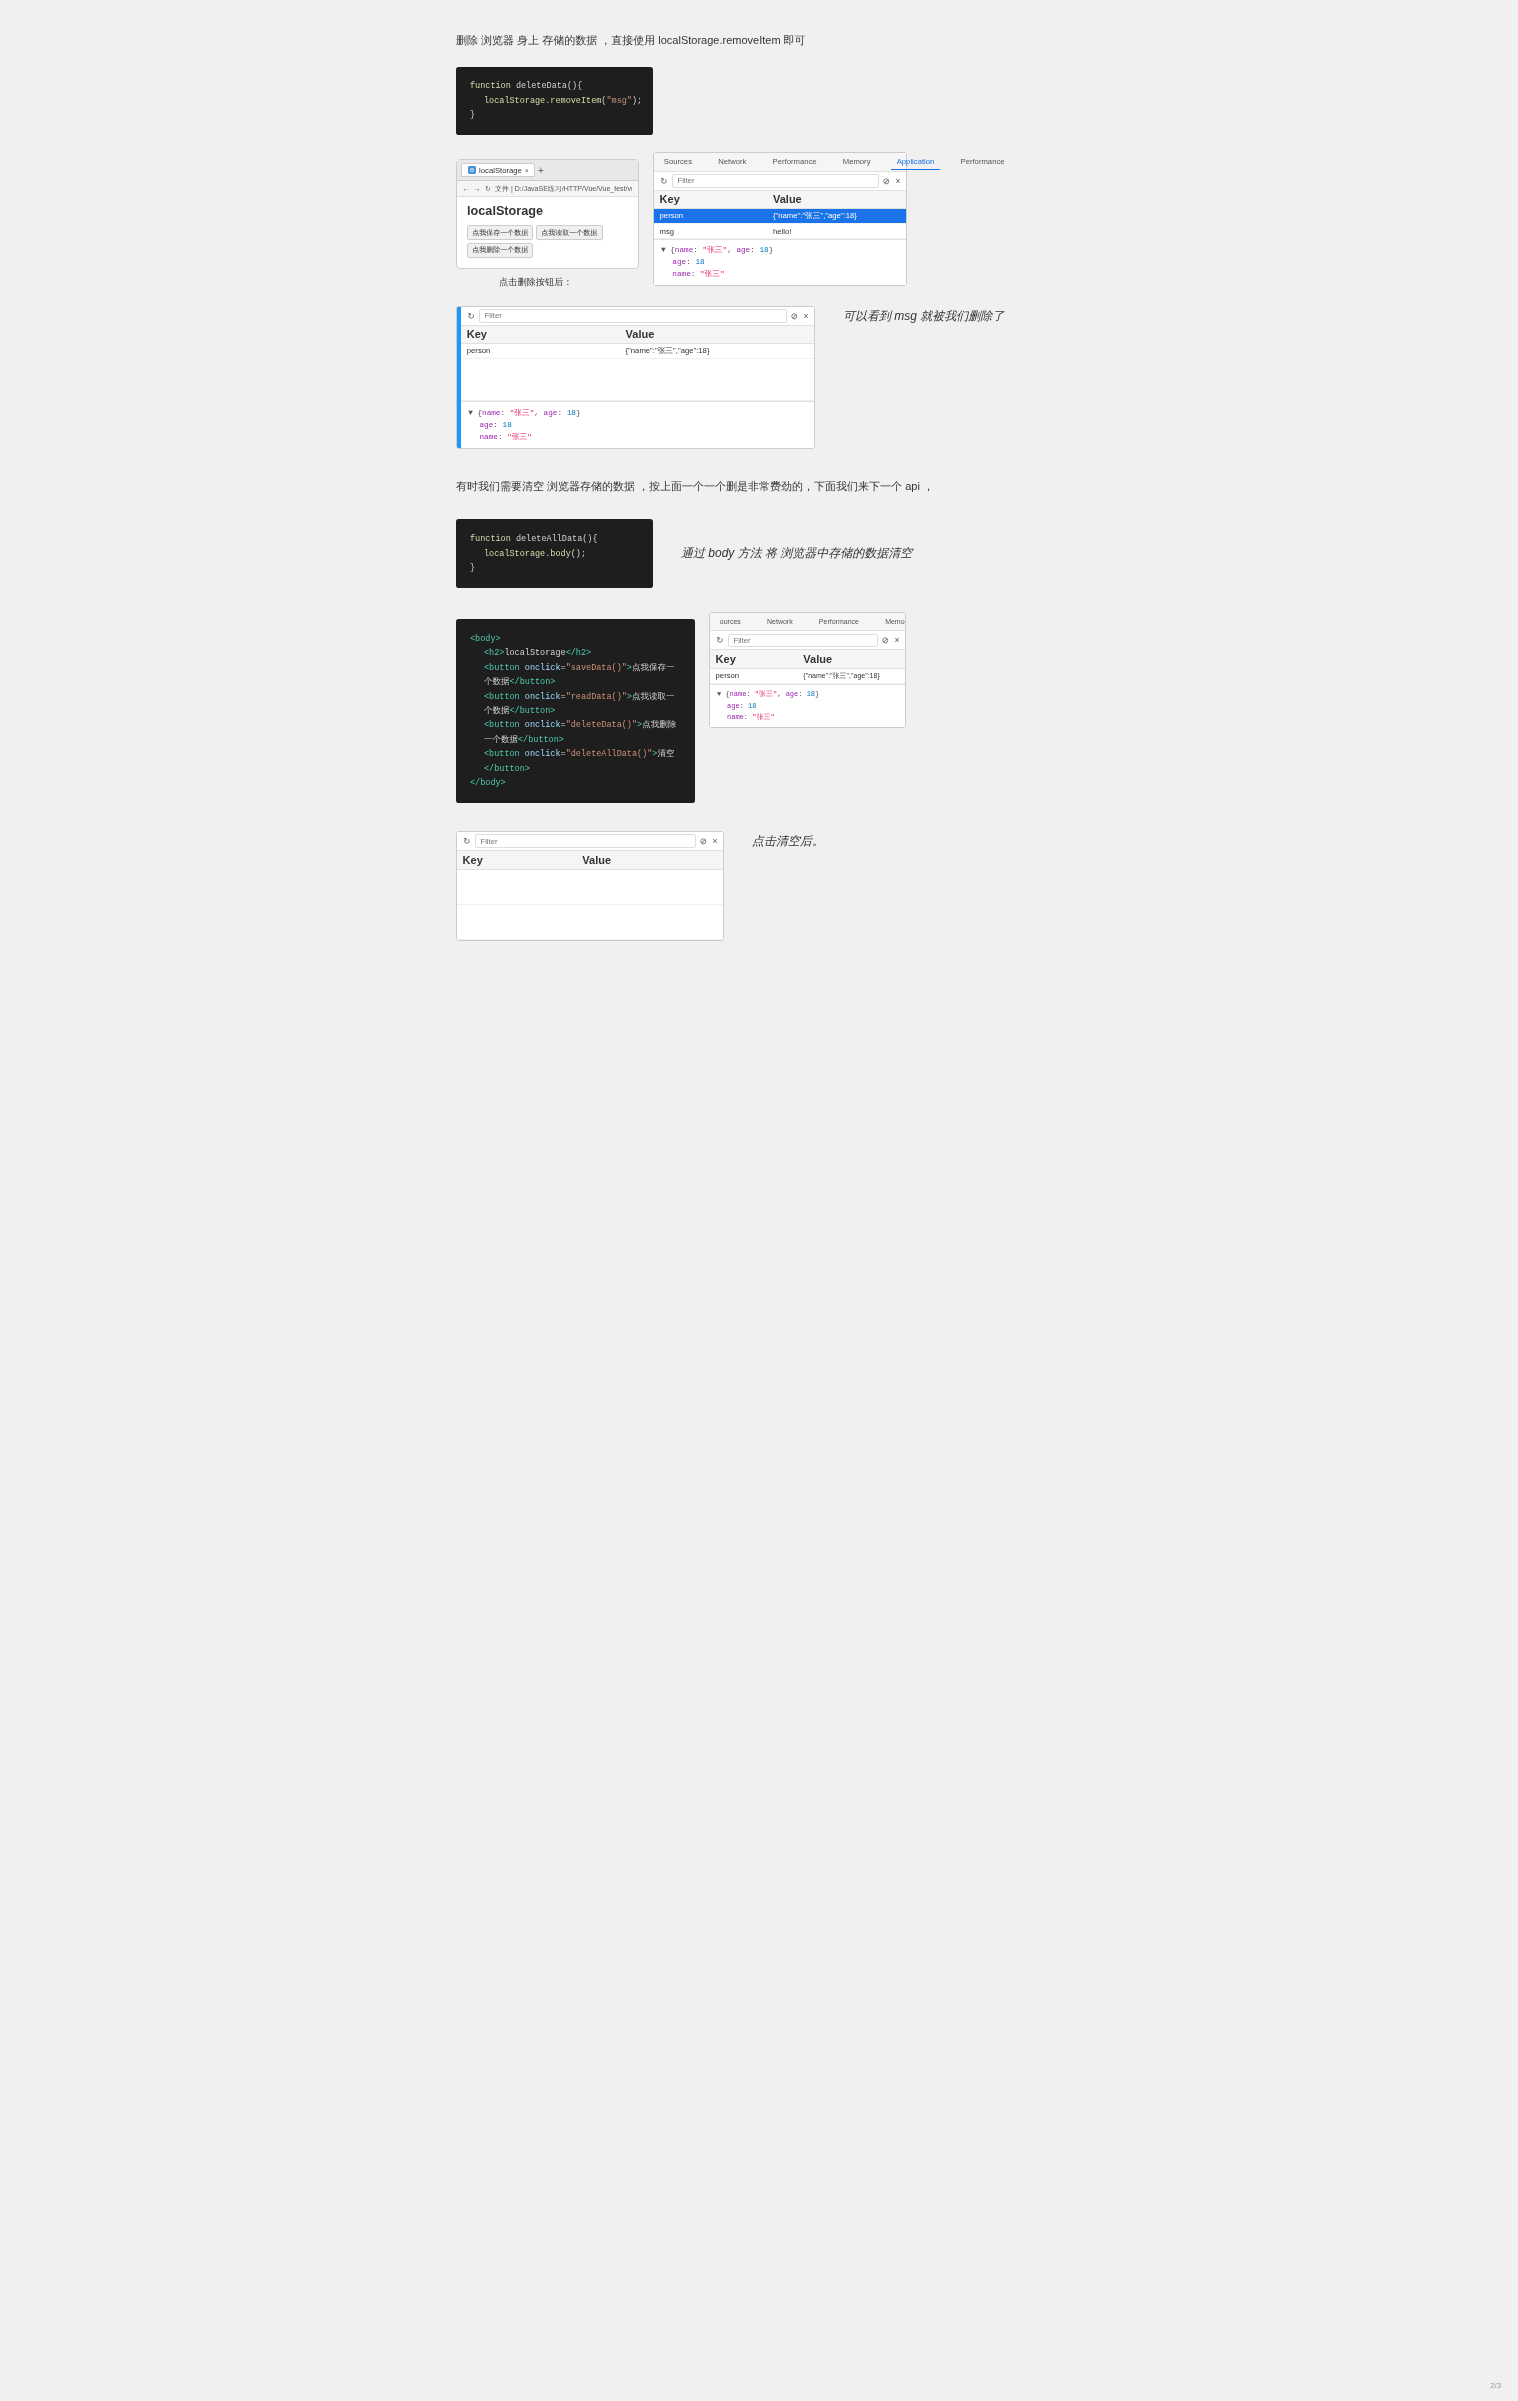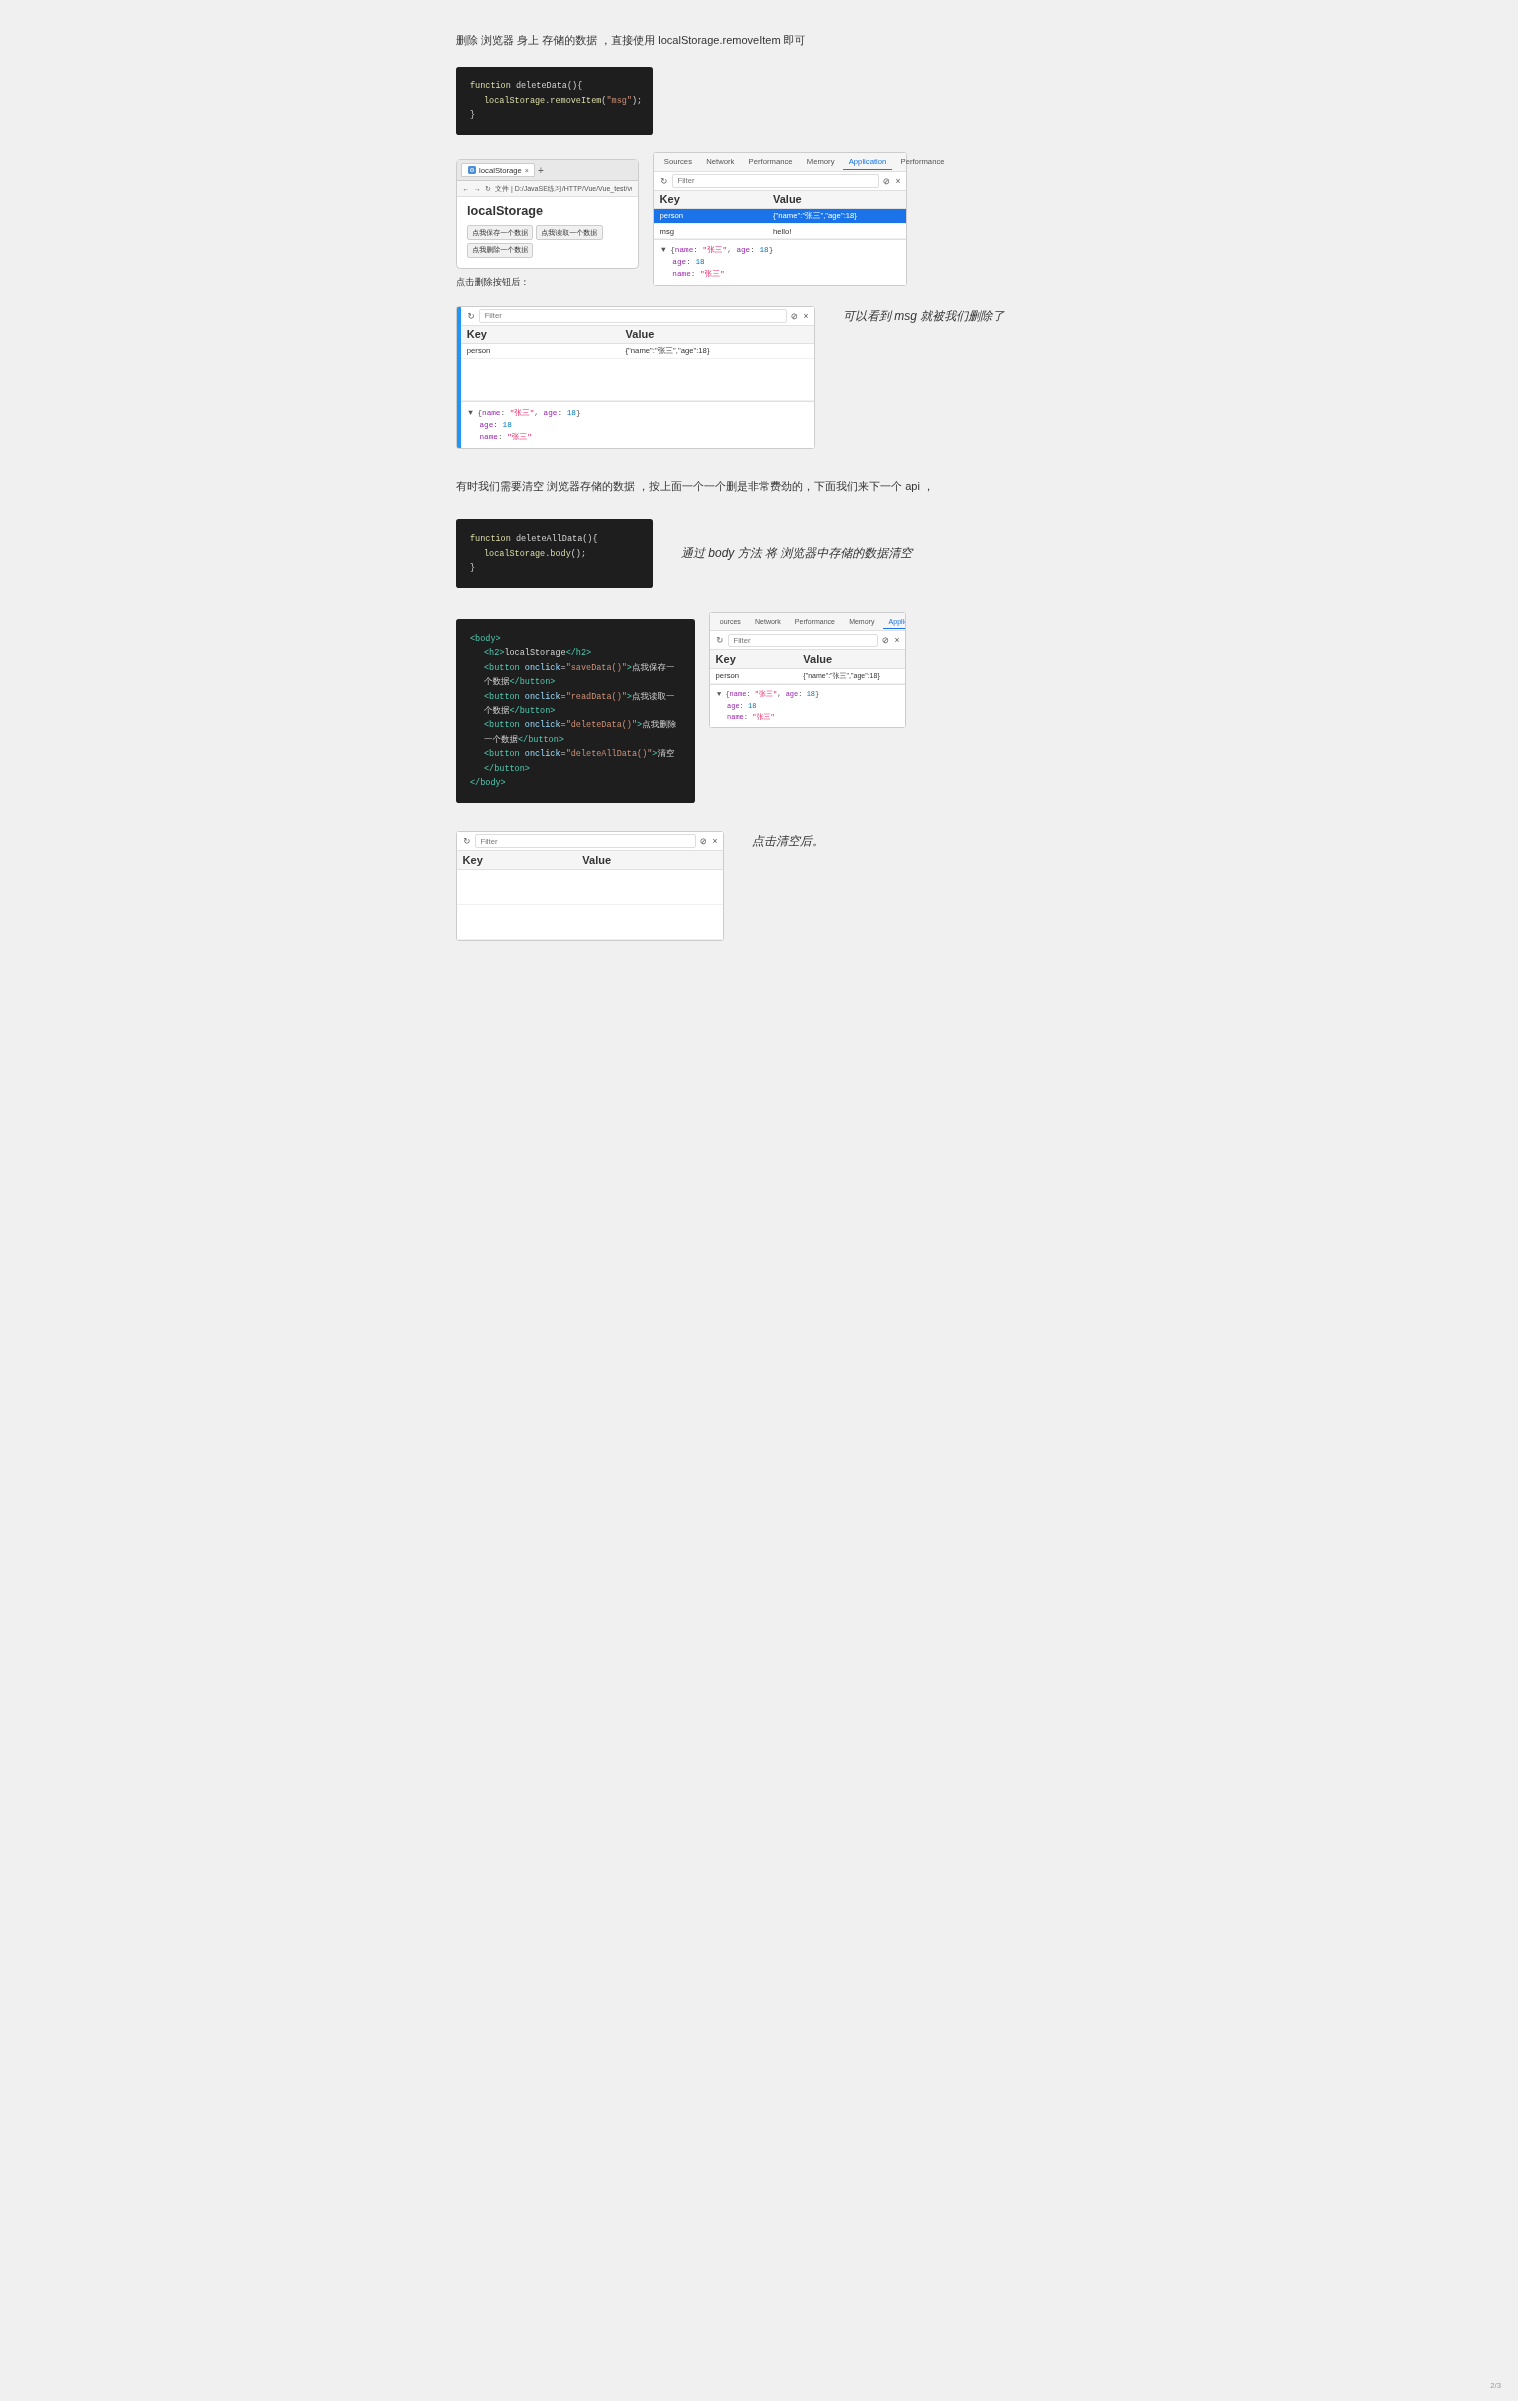--- a/index.html
+++ b/index.html
@@ -106,21 +106,21 @@
       cursor: pointer;
       white-space: nowrap;
     }
     .devtools-tabs-bar {
       background: #f5f5f5;
       border-bottom: 0.7px solid #e0e0e0;
       display: flex;
       align-items: center;
       padding: 0 4.2px;
       height: 18.3px;
-      gap: 3px;
+      gap: 15px;
     }
     .devtools-tab {
       padding: 2.8px 5.6px;
       font-size: 7.7px;
       color: #555;
       border-bottom: 1.4px solid transparent;
       cursor: pointer;
       white-space: nowrap;
     }
     .devtools-tab.active {
@@ -257,21 +257,21 @@
           <div class="browser-content">
             <div class="browser-title">localStorage</div>
             <div class="browser-buttons">
               <button class="browser-btn">点我保存一个数据</button>
               <button class="browser-btn">点我读取一个数据</button>
               <button class="browser-btn">点我删除一个数据</button>
             </div>
           </div>
         </div>
 
-        <div style="margin-top: 7px;">
+        <div style="margin-top: 7px; margin-left: 43px;">
           <span style="font-size:9.2px;color:#333;">点击删除按钮后：</span>
         </div>
       </div>
 
       <div class="col-auto">
         <div style="background:#fff;border:0.7px solid #ccc;border-radius:2.8px;width:254px;">
           <div class="devtools-tabs-bar">
             <span class="devtools-tab">Sources</span>
             <span class="devtools-tab">Network</span>
             <span class="devtools-tab">Performance</span>

